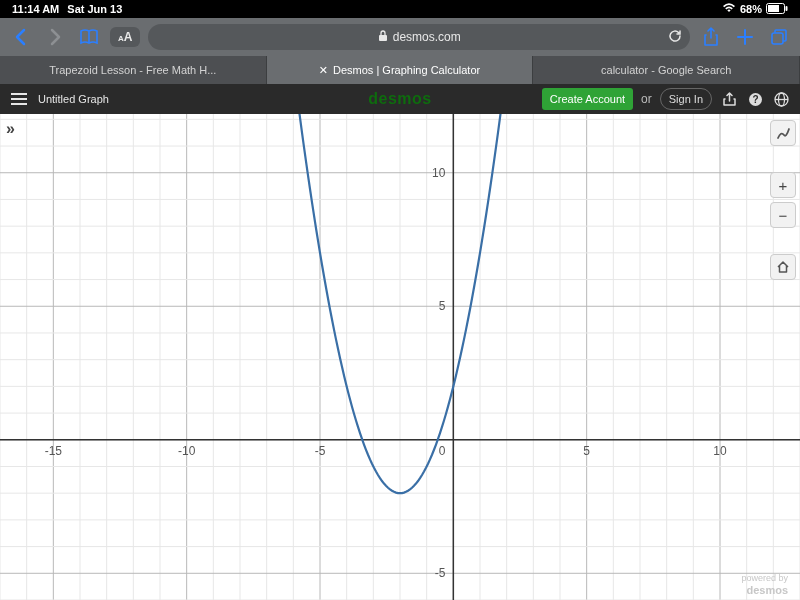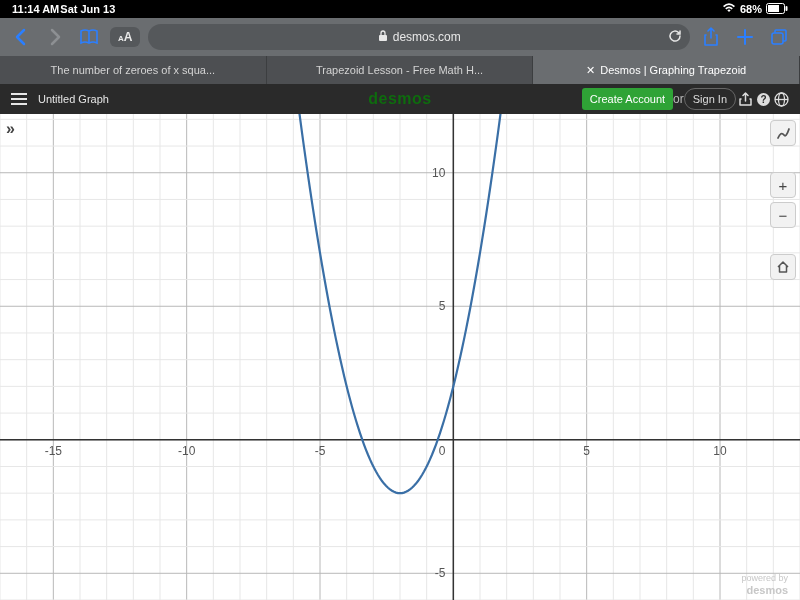--- a/index.html
+++ b/index.html
@@ -1,20 +1,20 @@
 <!DOCTYPE html>
 <html><head>
 <meta charset="utf-8">
 <style>
   * { margin:0; padding:0; box-sizing:border-box; font-family:-apple-system,BlinkMacSystemFont,sans-serif; }
   html,body { width:800px; height:600px; overflow:hidden; background:#fff; }
 
   
   .status-bar { height:18px; background:#000; color:#fff; font-size:11px; font-weight:600; display:flex; align-items:center; padding:0 12px; }
-  .status-left { display:flex; gap:1px; }
+  .status-left { display:flex; gap:8px; }
   .status-right { margin-left:auto; display:flex; align-items:flex-start; gap:4px; }
   .wifi-icon svg, .battery-icon svg { display:block; }
 
   
   .safari-bar { height:38px; background:#6a6d70; display:flex; align-items:center; padding:4px 8px; gap:8px; }
   .nav-btn { width:26px; height:26px; display:flex; align-items:center; justify-content:center; color:#2b7fff; }
   .nav-btn.disabled { color:#8d9093; }
   .book-btn { color:#2b7fff; }
   .aa-pill { background:#55585b; color:#e8e8e8; font-size:11px; font-weight:700; border-radius:6px; padding:3px 8px; letter-spacing:0; }
   .url-bar { flex:1; height:26px; background:#55585b; border-radius:13px; display:flex; align-items:center; justify-content:center; color:#e8e8e8; font-size:12px; gap:5px; position:relative; }
@@ -25,21 +25,21 @@
   .tab-strip { height:28px; background:#4d4f52; display:flex; }
   .tab { flex:1; display:flex; align-items:center; justify-content:center; font-size:11px; color:#d3d3d3; border-right:1px solid #3c3e40; gap:5px; padding:0 6px; overflow:hidden; white-space:nowrap; }
   .tab.active { background:#6a6d70; color:#fff; font-weight:500; }
   .tab .close-x { font-size:11px; }
 
   
   .desmos-header { height:30px; background:#2a2a2a; display:flex; align-items:center; padding:0 10px; gap:10px; position:relative; }
   .hamburger { color:#e6e6e6; width:18px; height:18px; display:flex; align-items:center; justify-content:center;}
   .graph-title { color:#e6e6e6; font-size:11px; }
   .desmos-logo { position:absolute; left:50%; transform:translateX(-50%); color:#0e6b0e; font-weight:700; font-size:16px; letter-spacing:0.5px; }
-  .header-right { margin-left:auto; display:flex; align-items:center; gap:0;justify-content:center; }
+  .header-right { margin-left:auto; display:flex; align-items:center; gap:8px;justify-content:center; }
   .btn-create { background:#2fa336; color:#fff; border:none; border-radius:3px; font-size:11px; padding:5px 8px; }
   .or-text { color:#bbb; font-size:12px; }
   .btn-signin { background:transparent; color:#ddd; border:1px solid #666; border-radius:11px; font-size:11px; padding:4px 8px; }
   .hdr-icon { color:#ddd; width:18px; height:18px; display:flex; align-items:center; justify-content:center; }
 
   
   .graph-area { position:relative; width:800px; height:486px; background:#fff; }
   .expand-panel { position:absolute; left:6px; top:6px; font-size:16px; color:#444; font-weight:bold; cursor:pointer; z-index:5;}
   .side-controls { position:absolute; right:4px; top:6px; display:flex; flex-direction:column; gap:4px; z-index:5;}
   .ctrl-btn { width:26px; height:26px; background:#f2f2f2; border:1px solid #ccc; border-radius:4px; display:flex; align-items:center; justify-content:center; font-size:15px; color:#444; }
@@ -126,29 +126,29 @@
   <div class="sf-btn">
     <svg width="18" height="18" viewBox="0 0 18 18">
         <rect x="2" y="5" width="11" height="11" rx="2" fill="none" stroke="currentColor" stroke-width="1.6"></rect>
         <path d="M5 5 V3 Q5 2 6 2 H15 Q16 2 16 3 V12 Q16 13 15 13 H13" fill="none" stroke="currentColor" stroke-width="1.6"></path>
       </svg>
   </div>
 </div>
 
 <div class="tab-strip">
   <div class="tab">
-      <span>The number of zeroes of x squa...</span>
-    </div>
-  <div class="tab">
       <span>Trapezoid Lesson - Free Math H...</span>
     </div>
   <div class="tab active">
     <span class="close-x">✕</span>
-    <span>Desmos | Graphing Trapezoid</span>
-  </div>
+    <span>Desmos | Graphing Calculator</span>
+  </div>
+  <div class="tab">
+      <span>calculator - Google Search</span>
+    </div>
 </div>
 
 <div class="desmos-header">
   <div class="hamburger">
     <svg width="16" height="12" viewBox="0 0 16 12">
         <line x1="0" y1="1" x2="16" y2="1" stroke="currentColor" stroke-width="2"></line>
         <line x1="0" y1="6" x2="16" y2="6" stroke="currentColor" stroke-width="2"></line>
         <line x1="0" y1="11" x2="16" y2="11" stroke="currentColor" stroke-width="2"></line>
       </svg>
   </div>

